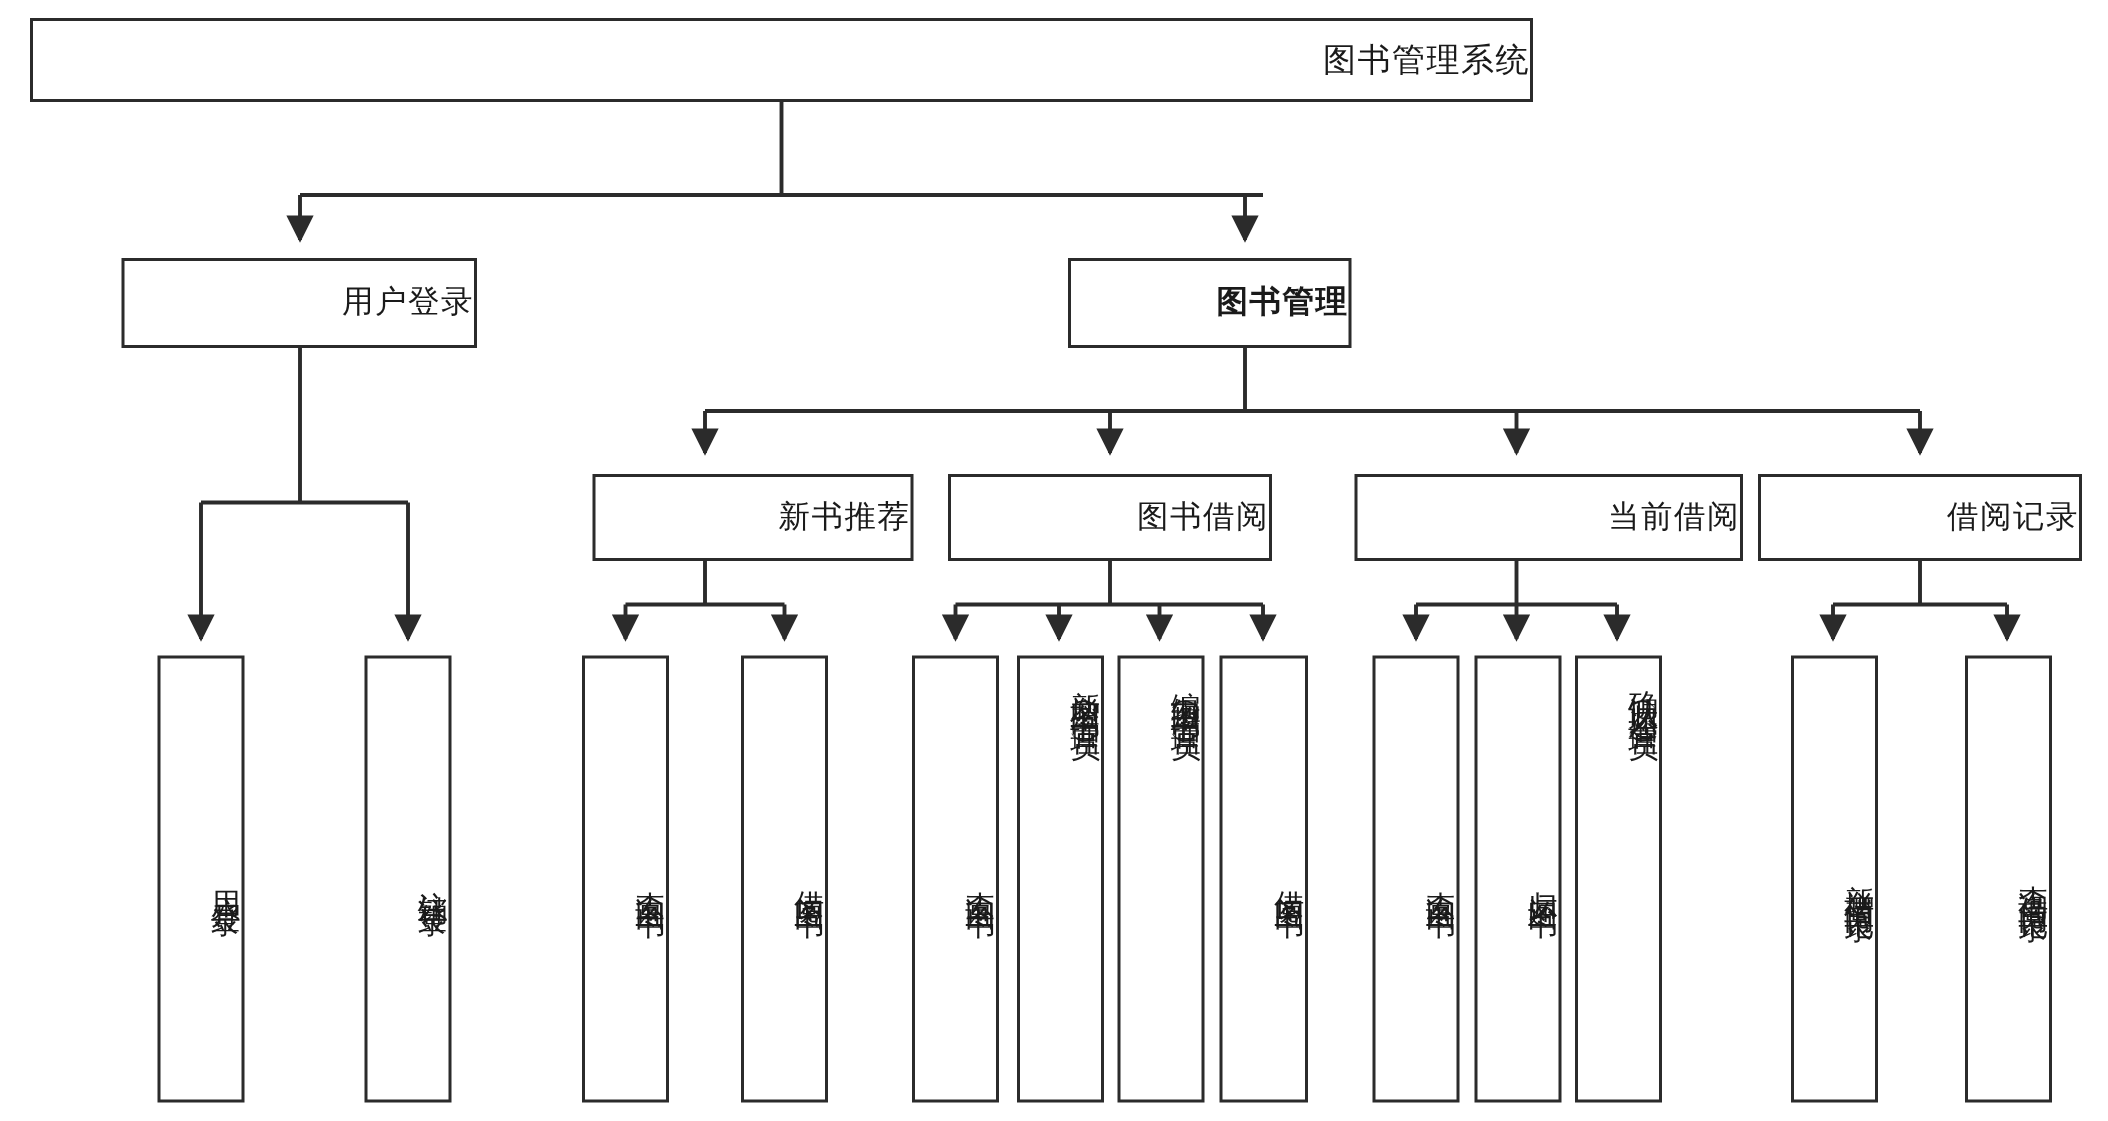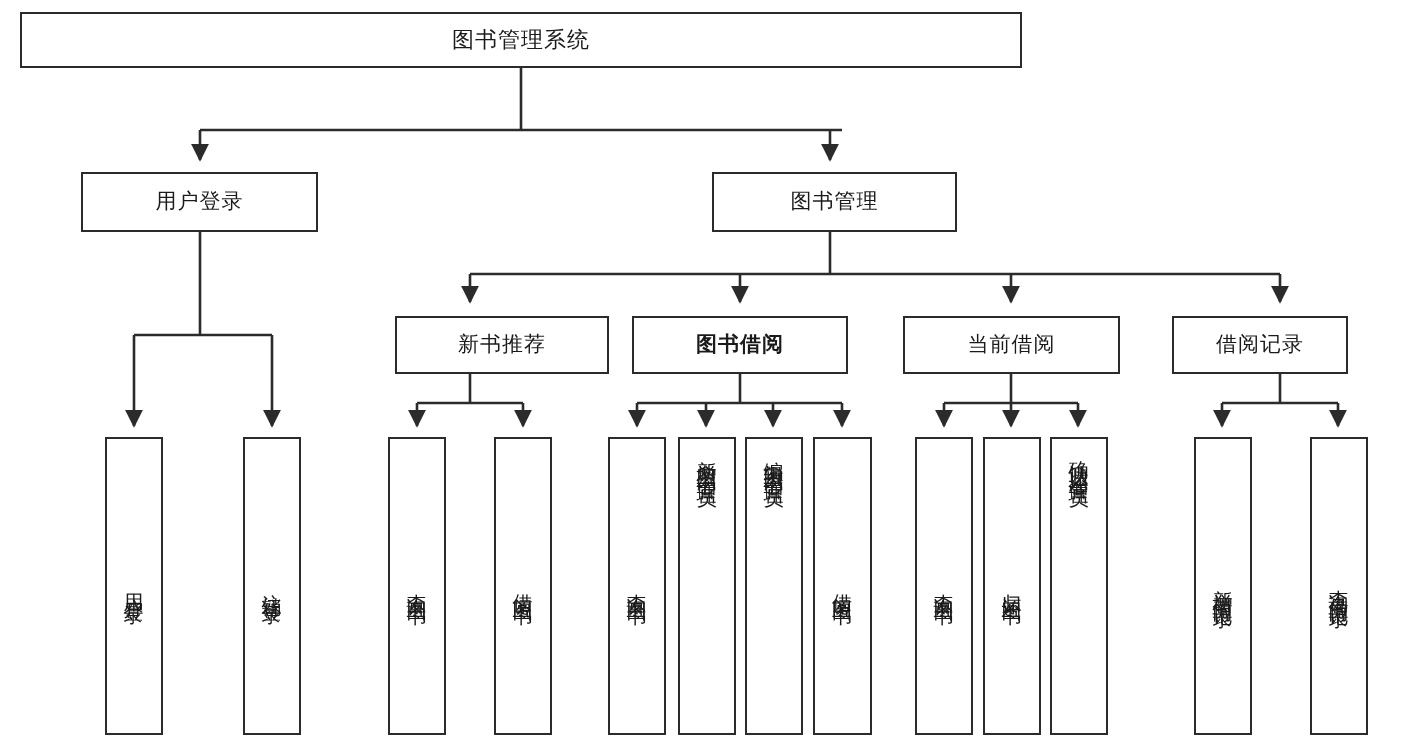--- a/index.html
+++ b/index.html
@@ -24,21 +24,21 @@
     width: 1405px;
     height: 747px;
   }
   .node {
     position: absolute;
     box-sizing: border-box;
     border: 2.5px solid #2b2b2b;
     background: #ffffff;
     display: flex;
     align-items: center;
-    justify-content: center;
+    justify-content: flex-end;
     color: #1a1a1a;
     z-index: 3;
   }
   .node.h-node {
     font-size: 21px;
     letter-spacing: 1px;
     line-height: 1.1;
   }
   .node.root-node {
     font-size: 22px;
@@ -126,34 +126,34 @@
     </g>
   </svg>
 
   <div class="node root-node" style="left:20px; top:12px; width:1002px; height:56px;">
     <span>图书管理系统</span>
   </div>
 
   <div class="node h-node" style="left:81px; top:172px; width:237px; height:60px;">
     <span>用户登录</span>
   </div>
-  <div class="node h-node" style="left:712px; top:172px; width:245px; height:60px;">
+  <div class="node h-node" style="left:712px; top:172px; width:189px; height:60px;font-weight:bold;">
     <span>图书管理</span>
   </div>
 
   <div class="node h-node" style="left:363px; top:316px; width:214px; height:58px;margin-left:32px;">
     <span>新书推荐</span>
   </div>
-  <div class="node h-node" style="left:632px; top:316px; width:216px; height:58px;font-weight:bold;">
+  <div class="node h-node" style="left:632px; top:316px; width:216px; height:58px;">
     <span>图书借阅</span>
   </div>
-  <div class="node h-node" style="left:903px; top:316px; width:217px; height:58px;">
+  <div class="node h-node" style="left:903px; top:316px; width:259px; height:58px;">
     <span>当前借阅</span>
   </div>
-  <div class="node h-node" style="left:1172px; top:316px; width:176px; height:58px;">
+  <div class="node h-node" style="left:1172px; top:316px; width:216px; height:58px;">
     <span>借阅记录</span>
   </div>
 
   <div class="node v-node center-v" style="left:105px; top:437px; width:58px; height:298px;">
     <span class="v-text">用户登录</span>
   </div>
   <div class="node v-node center-v" style="left:243px; top:437px; width:58px; height:298px;">
     <span class="v-text">注销登录</span>
   </div>
 

